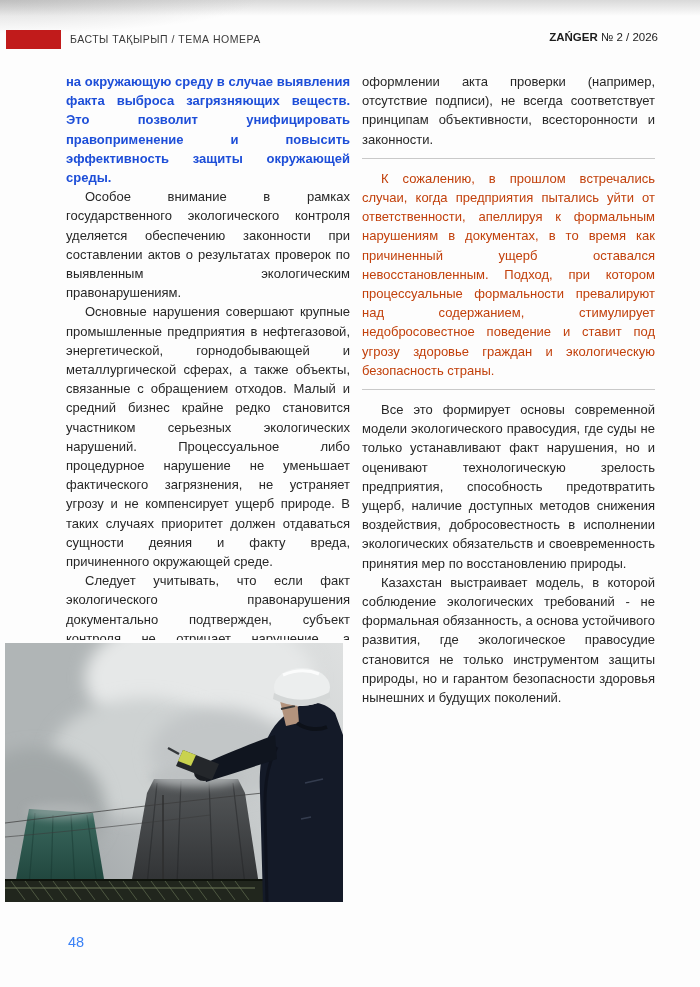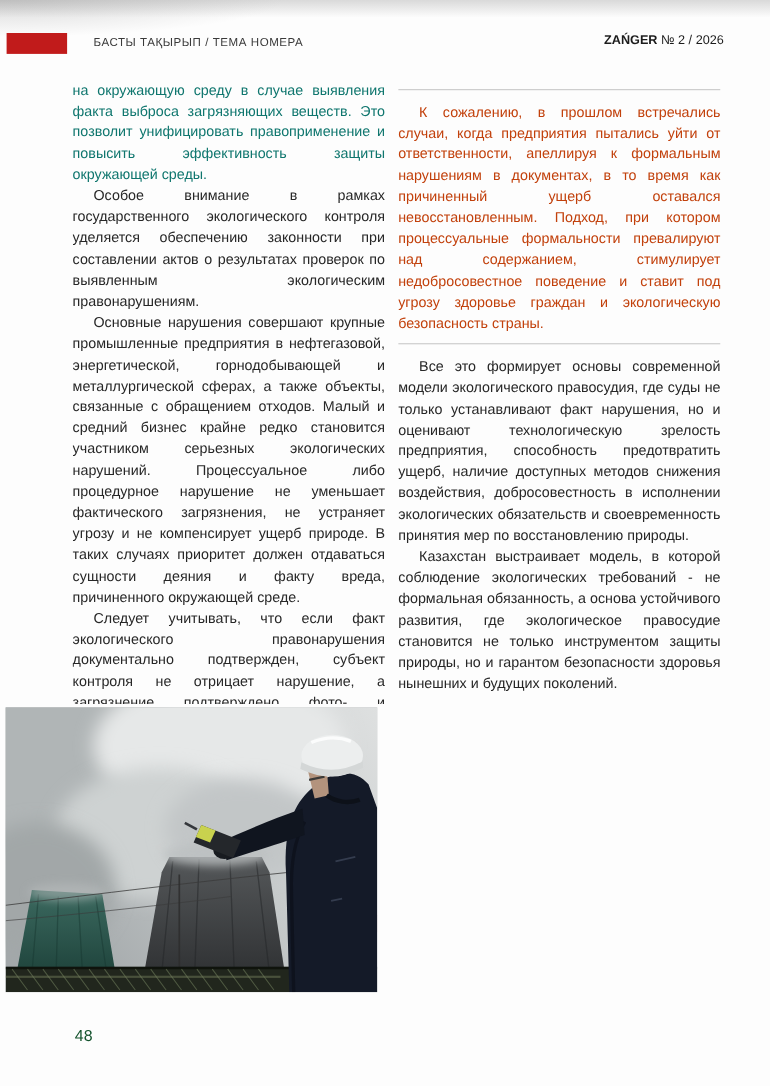--- a/index.html
+++ b/index.html
@@ -20,73 +20,74 @@
     background:radial-gradient(ellipse at 0% 0%,rgba(120,120,120,.28),rgba(120,120,120,0) 70%);
     pointer-events:none;
   }
   
   .rubric-marker{
     position:absolute;left:6px;top:30px;width:55px;height:19px;
     background:#c11b1b;
   }
   .rubric-label{
     position:absolute;left:70px;top:33px;
-    font-size:10.5px;letter-spacing:.5px;color:#3a3a3a;margin-left:15px;
+    font-size:10.5px;letter-spacing:.5px;color:#3a3a3a;
   }
   .journal-ref{
     position:absolute;right:42px;top:31px;
     font-size:11.5px;color:#1c1c1c;text-align:right;
   }
   .journal-ref .jname{font-weight:bold;}
   
   .col{
     position:absolute;top:72px;
     font-size:13px;line-height:19.2px;text-align:justify;
     overflow:hidden;
   }
   .col-left{left:66px;width:284px;height:568px;}
   .col-right{left:362px;width:293px;height:852px;}
   .col p{margin:0;}
   .col p.ind{text-indent:19px;}
-  .col p.bold{font-weight:normal;color:#0f766e;}
+  .col p.bold{font-weight:bold;color:#1d4ed8;}
   .col p.highlight{color:#c2410c;}
   .section-divider{
     border:none;border-top:1px solid #c9c9c9;
     margin:9px 0 10px 0;width:100%;
   }
   
   .photo-frame{
     position:absolute;left:5px;top:643px;width:338px;height:259px;
     overflow:hidden;background:#c3c7c8;
   }
   .photo-frame svg{display:block;}
   
   .page-number{
     position:absolute;left:68px;top:934px;
-    font-size:14.5px;color:#14532d;
+    font-size:14.5px;color:#3b82f6;
   }
 </style>
 </head>
 <body>
 
 <div class="page-top-shade"></div>
 <div class="page-top-shade2"></div>
 
 <div class="rubric-marker"></div>
 <div class="rubric-label">БАСТЫ ТАҚЫРЫП / ТЕМА НОМЕРА</div>
 <div class="journal-ref"><span class="jname">ZAŃGER</span><span> № 2 / 2026</span></div>
 
 <div class="col col-left">
   <p class="bold">на окружающую среду в случае выявления факта выброса загрязняющих веществ. Это позволит унифицировать правоприменение и повысить эффективность защиты окружающей среды.</p>
   <p class="ind">Особое внимание в рамках государственного экологического контроля уделяется обеспечению законности при составлении актов о результатах проверок по выявленным экологическим правонарушениям.</p>
   <p class="ind">Основные нарушения совершают крупные промышленные предприятия в нефтегазовой, энергетической, горнодобывающей и металлургической сферах, а также объекты, связанные с обращением отходов. Малый и средний бизнес крайне редко становится участником серьезных экологических нарушений. Процессуальное либо процедурное нарушение не уменьшает фактического загрязнения, не устраняет угрозу и не компенсирует ущерб природе. В таких случаях приоритет должен отдаваться сущности деяния и факту вреда, причиненного окружающей среде.</p>
   <p class="ind">Следует учитывать, что если факт экологического правонарушения документально подтвержден, субъект контроля не отрицает нарушение, а загрязнение подтверждено фото- и видеозаписями, инструментальными замерами, и при этом создало угрозу для здоровья населения, освобождение операторов объектов от ответственности только из-за формальной процессуальной либо процедурной ошибки при</p>
 </div>
 
 <div class="col col-right">
+  <p>оформлении акта проверки (например, отсутствие подписи), не всегда соответствует принципам объективности, всесторонности и законности.</p>
   <hr class="section-divider">
   <p class="ind highlight">К сожалению, в прошлом встречались случаи, когда предприятия пытались уйти от ответственности, апеллируя к формальным нарушениям в документах, в то время как причиненный ущерб оставался невосстановленным. Подход, при котором процессуальные формальности превалируют над содержанием, стимулирует недобросовестное поведение и ставит под угрозу здоровье граждан и экологическую безопасность страны.</p>
   <hr class="section-divider">
   <p class="ind">Все это формирует основы современной модели экологического правосудия, где суды не только устанавливают факт нарушения, но и оценивают технологическую зрелость предприятия, способность предотвратить ущерб, наличие доступных методов снижения воздействия, добросовестность в исполнении экологических обязательств и своевременность принятия мер по восстановлению природы.</p>
   <p class="ind">Казахстан выстраивает модель, в которой соблюдение экологических требований - не формальная обязанность, а основа устойчивого развития, где экологическое правосудие становится не только инструментом защиты природы, но и гарантом безопасности здоровья нынешних и будущих поколений.</p>
 </div>
 
 <div class="photo-frame">
   <svg width="338" height="259" viewBox="0 0 338 259" xmlns="http://www.w3.org/2000/svg">
     <defs>

